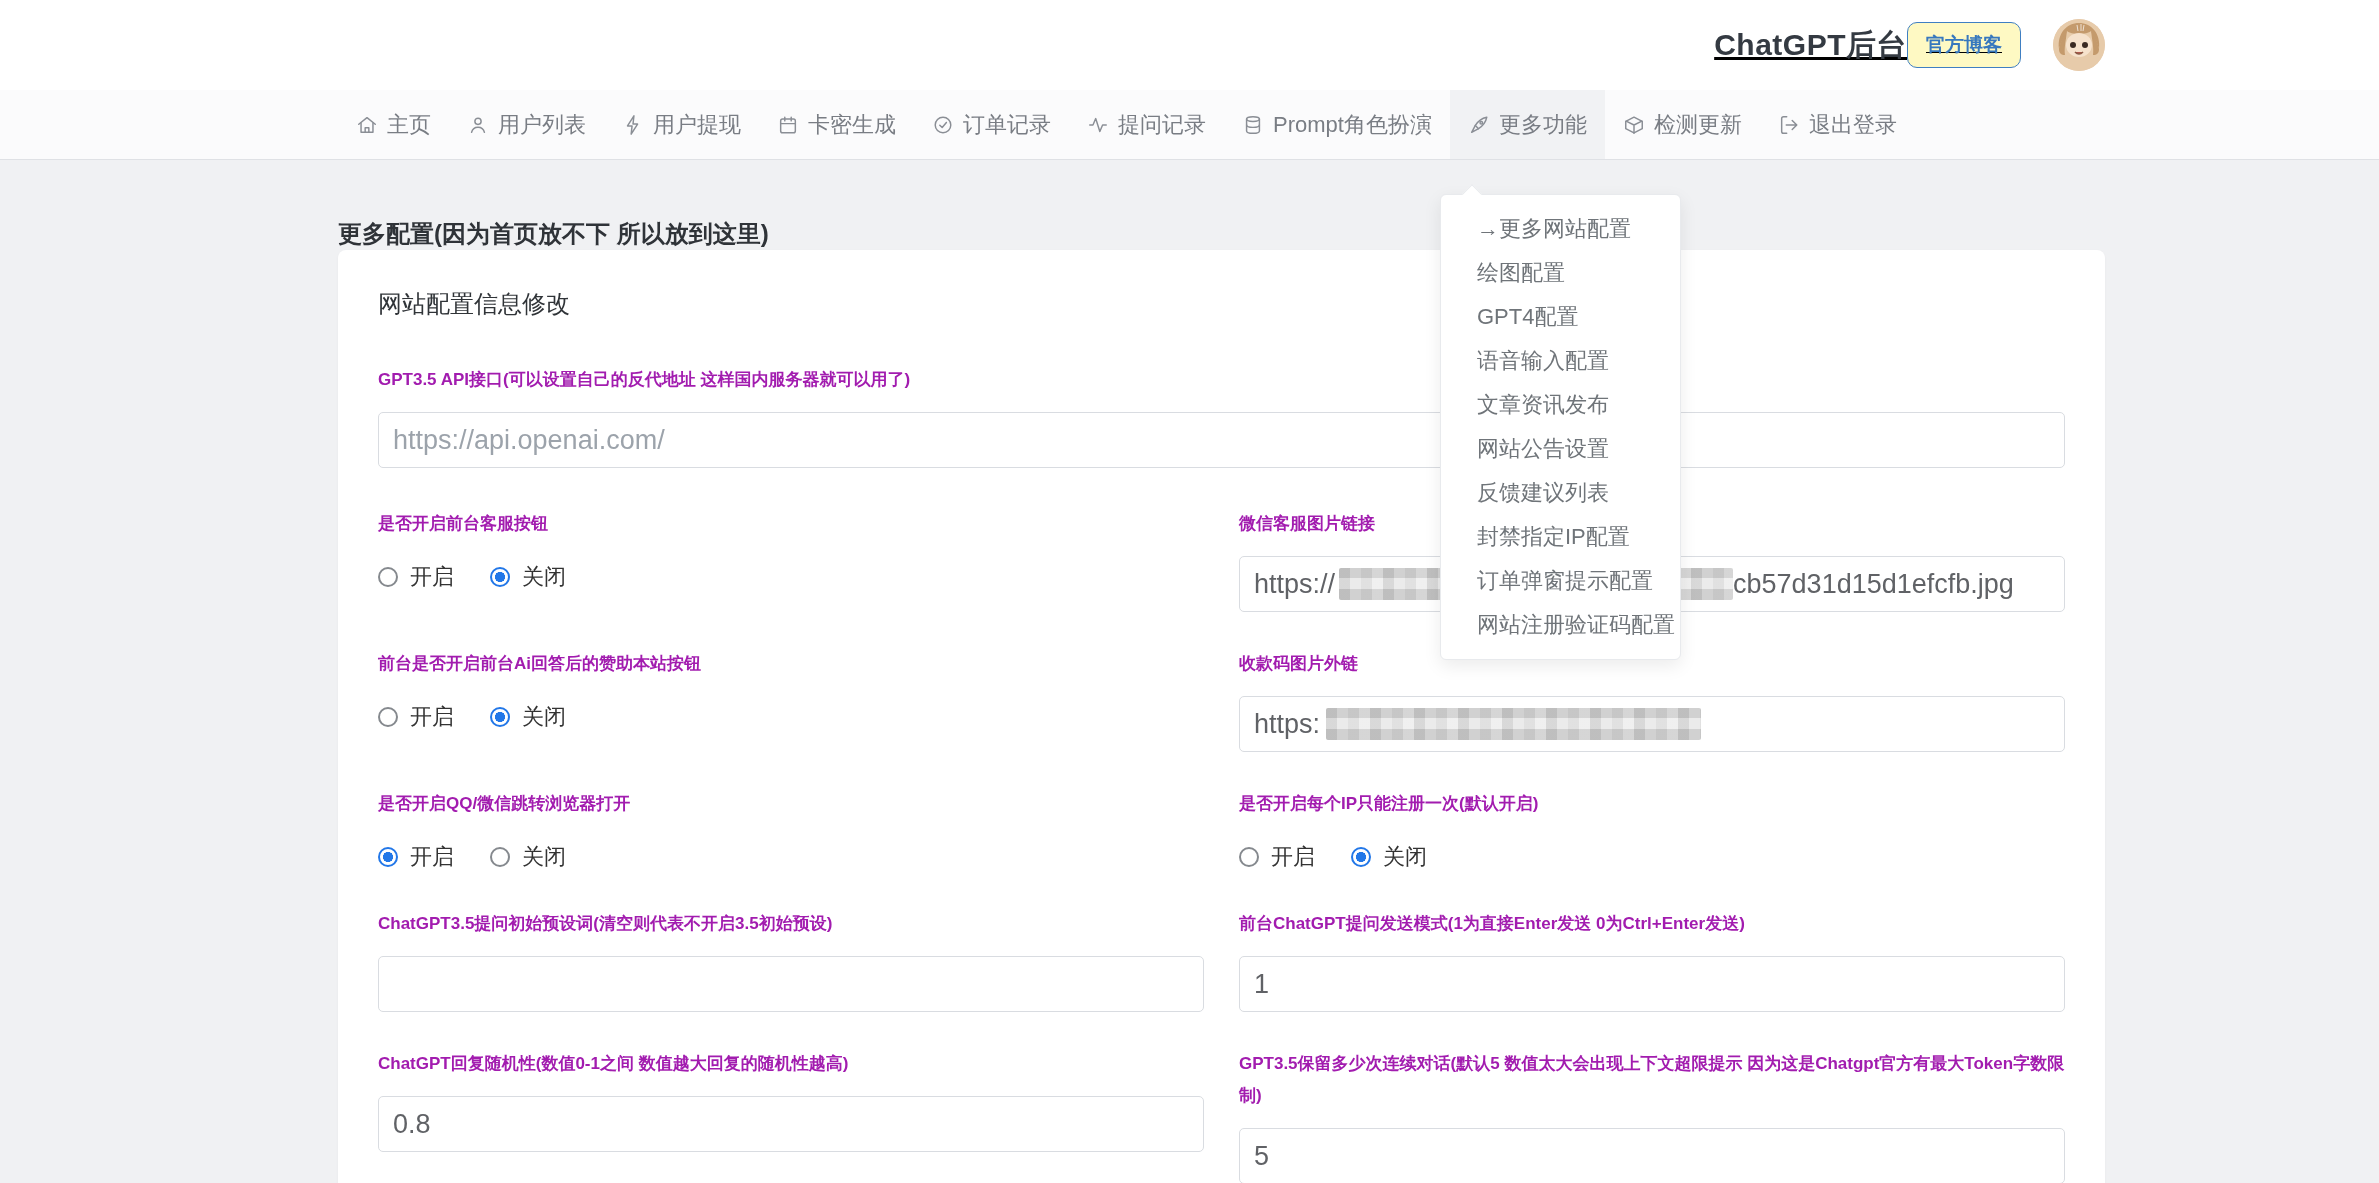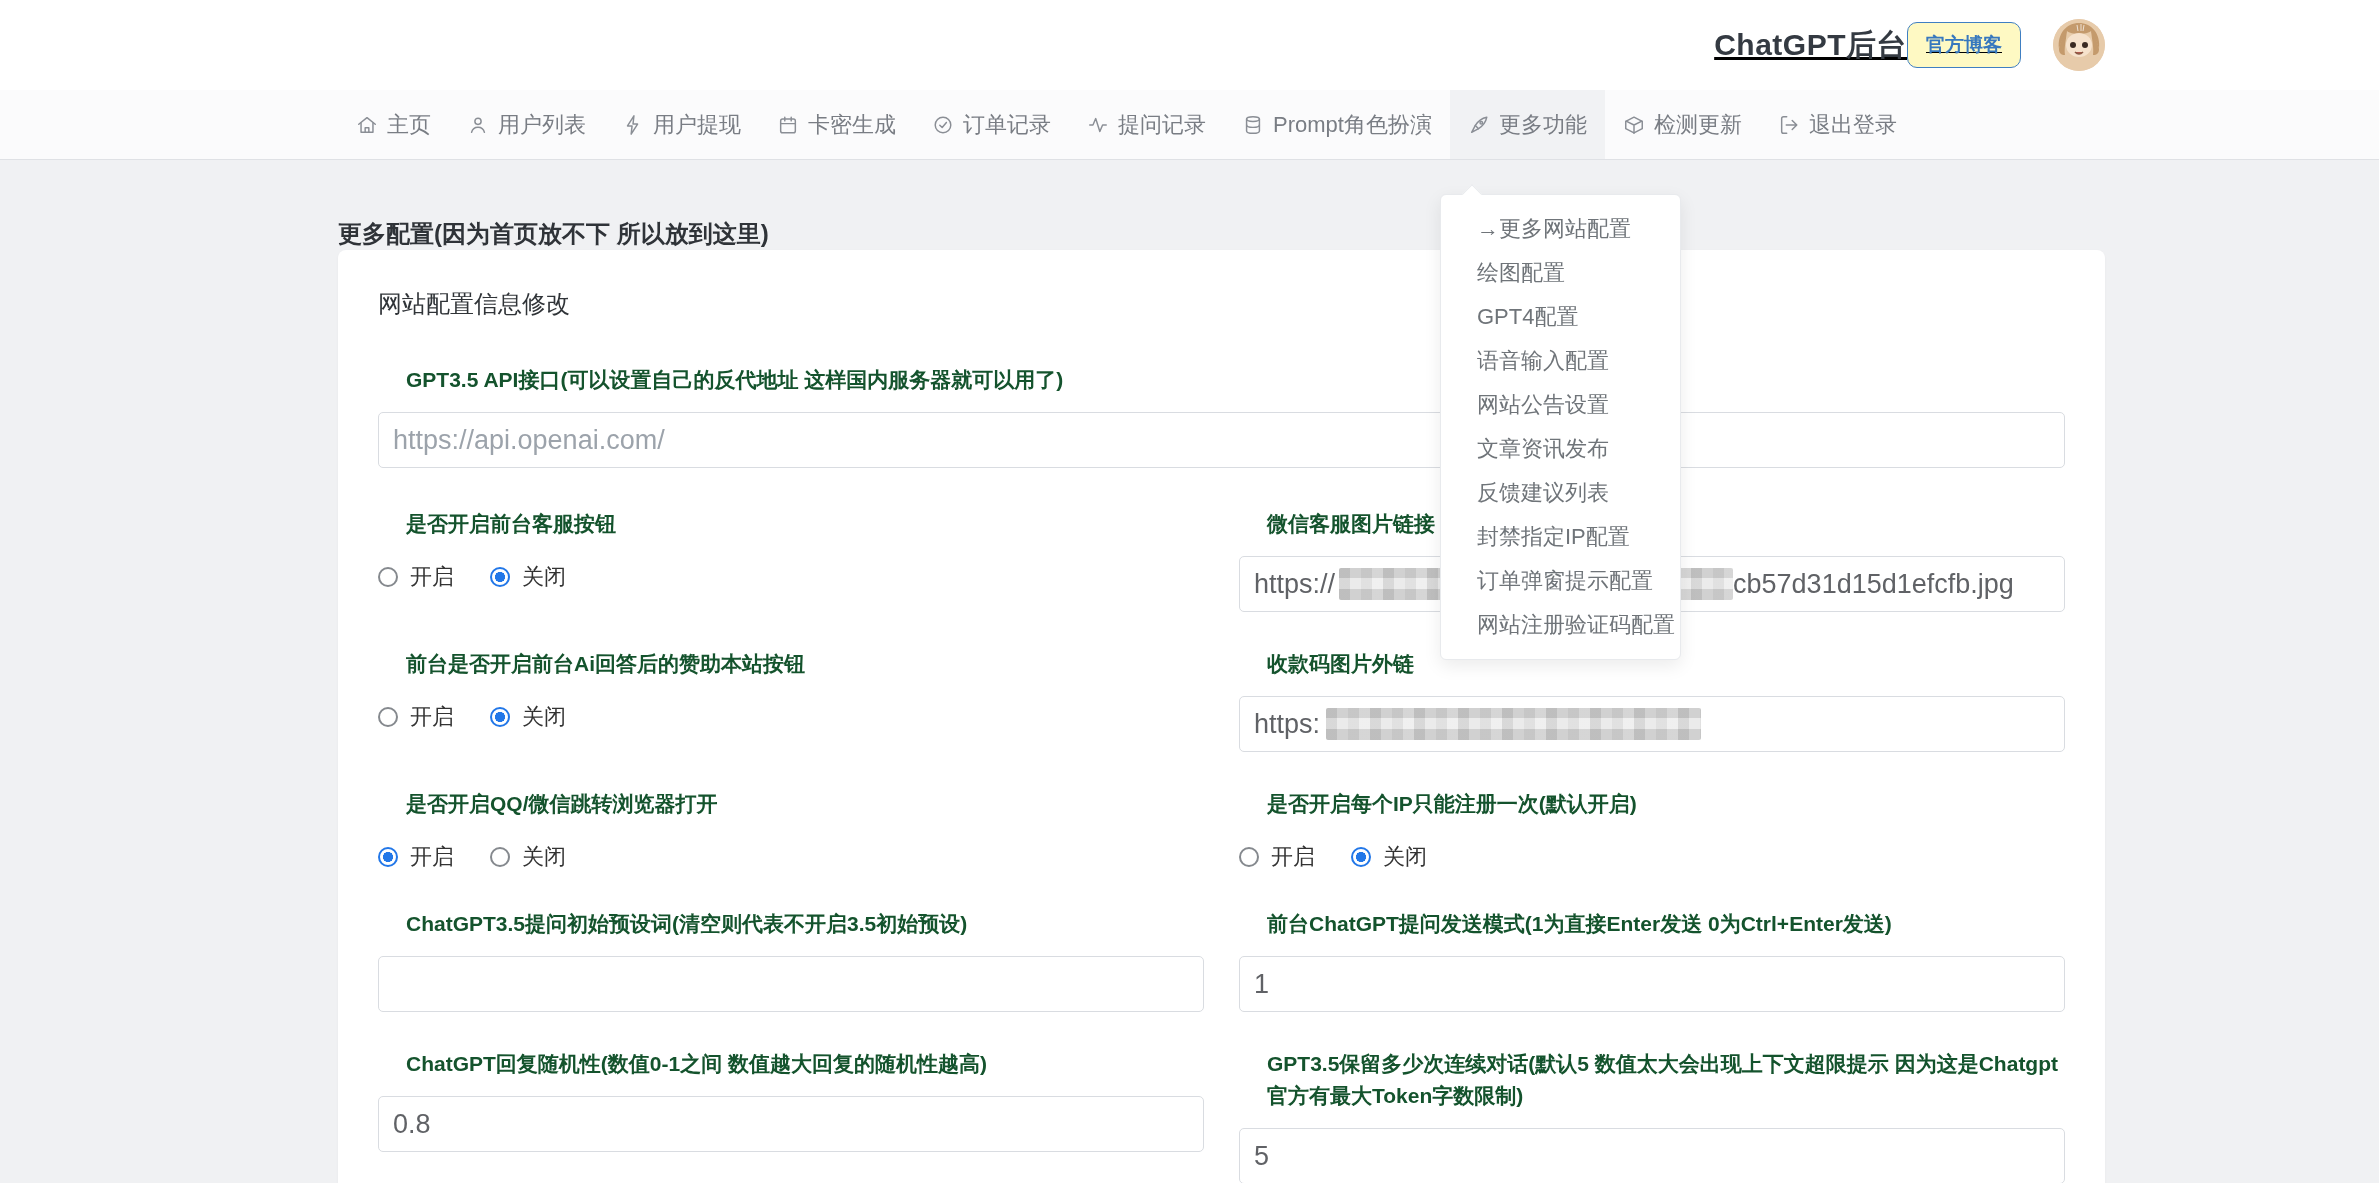--- a/index.html
+++ b/index.html
@@ -37,21 +37,21 @@
   .dropdown-item { padding:0 36px; line-height:44px; font-size:22px; color:#6f7479;
     cursor:pointer; white-space:nowrap; }
 
   
   .main { padding-top:58px; }
   .page-heading { font-size:24px; font-weight:600; color:#2f3338; }
   .card { background:#fff; border-radius:8px; box-shadow:0 1px 3px rgba(0,0,0,.04);
     padding:38px 40px 60px 40px; min-height:940px; }
   .card-title { font-size:24px; color:#303438; margin-bottom:44px; }
 
-  .field-label { font-size:21px; font-weight:700; color:#14532d; margin-bottom:16px; line-height:32px;margin-left:28px; }
+  .field-label { font-size:17px; font-weight:700; color:#a21caf; margin-bottom:16px; line-height:32px; }
   .text-input { width:100%; height:56px; border:1px solid #d9dce1; border-radius:5px;
     background:#fff; font-size:27px; color:#606266; padding:0 14px;
     font-family:"Liberation Sans","DejaVu Sans",sans-serif; }
   .input-muted { color:#9ca3ab; }
   .fake-input { display:flex; align-items:center; gap:0; overflow:hidden; }
   .mosaic { display:inline-block; height:32px; border-radius:2px;
     background:
       repeating-linear-gradient(0deg, rgba(170,170,170,.40) 0 11px, rgba(235,235,235,.40) 11px 22px),
       repeating-linear-gradient(90deg, #cccccc 0 11px, #ebebeb 11px 22px, #dadada 22px 33px, #f3f3f3 33px 44px); }
   .mosaic-wechat { width:394px; margin-left:4px; }
@@ -189,22 +189,22 @@
       </div>
     </div>
   </div>
 
   <div class="dropdown">
     <span class="dropdown-caret"></span>
     <div class="dropdown-item">→更多网站配置</div>
     <div class="dropdown-item">绘图配置</div>
     <div class="dropdown-item">GPT4配置</div>
     <div class="dropdown-item">语音输入配置</div>
+    <div class="dropdown-item">文章资讯发布</div>
     <div class="dropdown-item">网站公告设置</div>
-    <div class="dropdown-item">文章资讯发布</div>
     <div class="dropdown-item">反馈建议列表</div>
     <div class="dropdown-item">封禁指定IP配置</div>
     <div class="dropdown-item">订单弹窗提示配置</div>
     <div class="dropdown-item">网站注册验证码配置</div>
   </div>
 
   <div class="main container">
     <div class="page-heading">更多配置(因为首页放不下 所以放到这里)</div>
 
     <div class="card">

